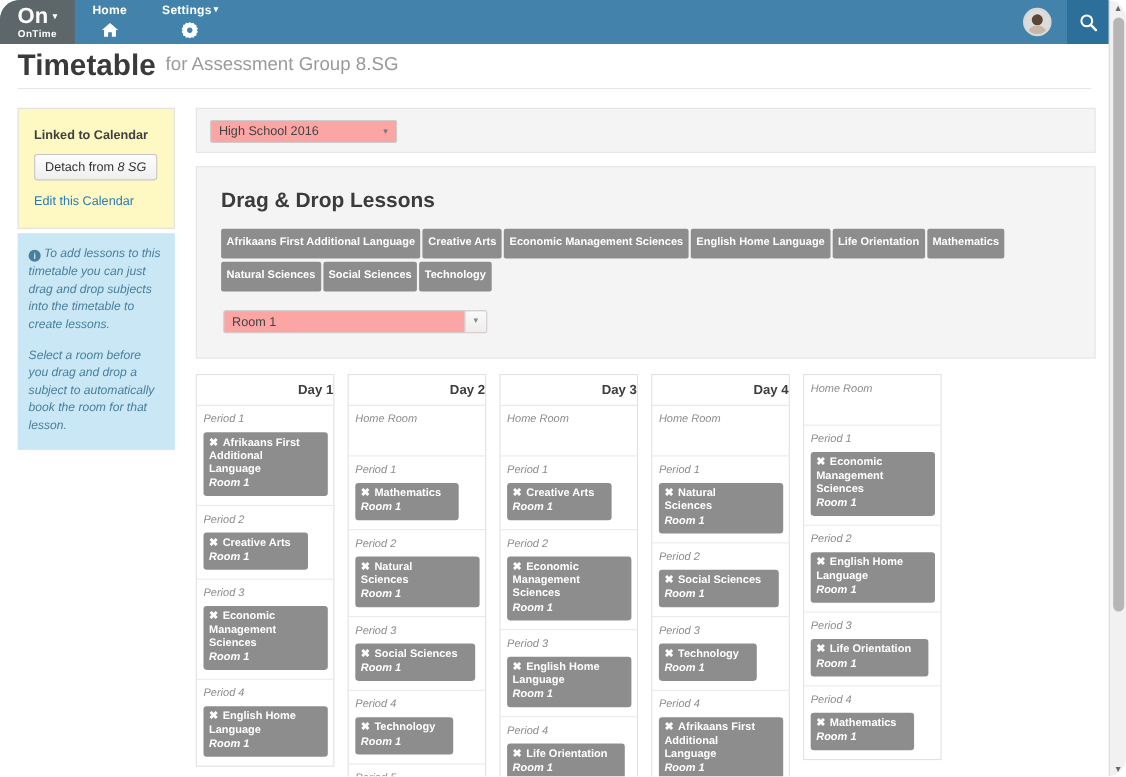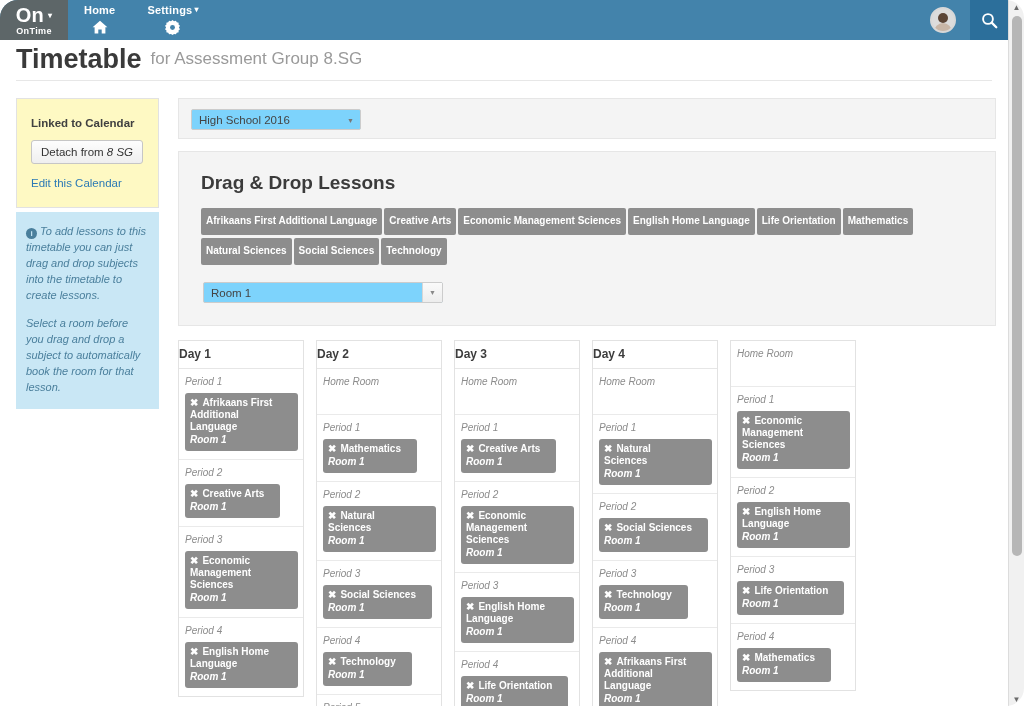--- a/index.html
+++ b/index.html
@@ -164,21 +164,21 @@
   .main { position: absolute; left: 178px; top: 98px; width: 818px; }
 
   .year-bar {
     background: #f4f4f4;
     border: 1px solid #e6e6e6;
     padding: 10px 12px;
     height: 41px;
   }
   select.styled, .fakeselect {
     -webkit-appearance: none; appearance: none;
-    background: #7dd3fc;
+    background: #fca5a5;
     border: 1px solid #ccc;
     border-radius: 2px;
     font-family: "Liberation Sans", sans-serif;
     font-size: 11.5px;
     color: #444;
     padding: 3px 20px 3px 7px;
     height: 21px;
     cursor: pointer;
     position: relative;
   }
@@ -237,21 +237,21 @@
     display: flex;
     gap: 12px;
     align-items: flex-start;
   }
   .day-col {
     width: 126px;
     background: #ffffff;
     border: 1px solid #e2e2e2;
   }
   .day-head {
-    text-align: left;
+    text-align: right;
     font-size: 12px; font-weight: bold; color: #3d3d3d;
     padding: 6px 0 7px 0;
     border-bottom: 1px solid #e6e6e6;
   }
   .slot {
     border-bottom: 1px solid #eaeaea;
     padding: 7px 5px 8px 6px;
     min-height: 46px;
   }
   .slot:last-child { border-bottom: none; }

